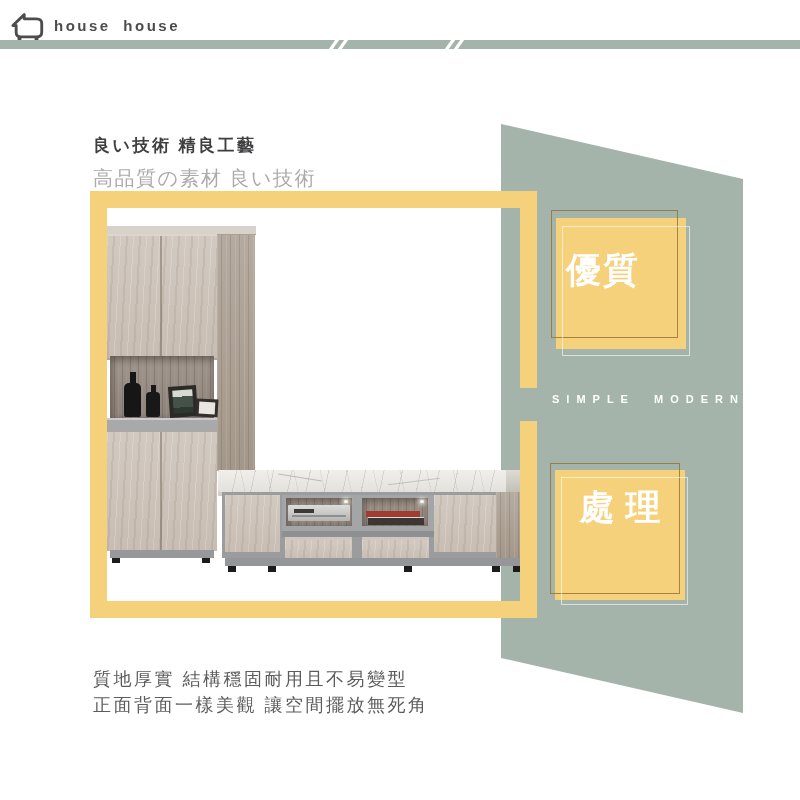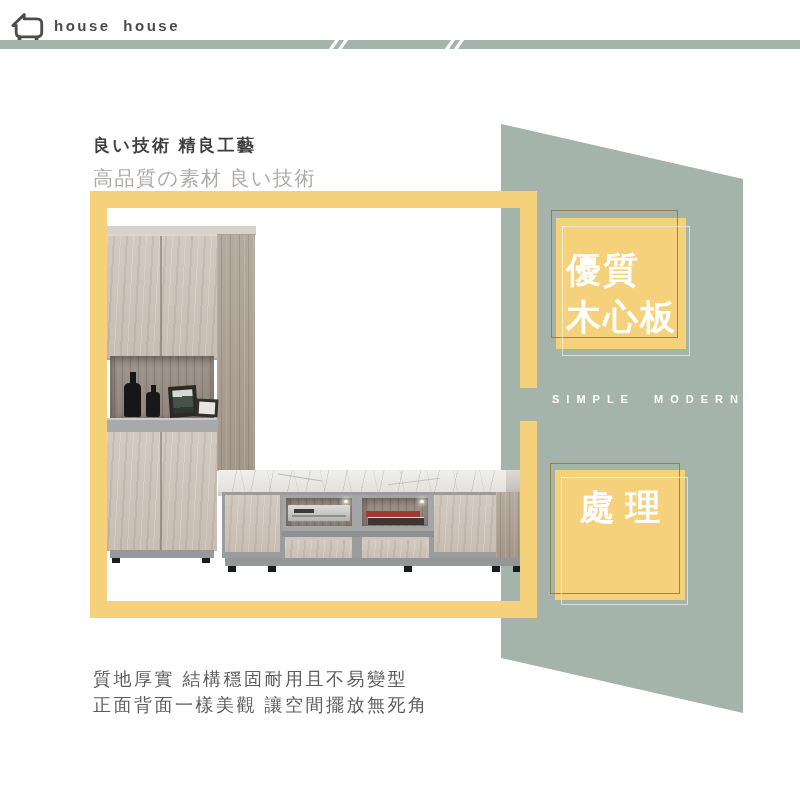--- a/index.html
+++ b/index.html
@@ -165,21 +165,20 @@
   <div class="fb" style="left:90px;top:601px;width:447px;height:17px;"></div>
   <div class="fb" style="left:520px;top:191px;width:17px;height:197px;"></div>
   <div class="fb" style="left:520px;top:421px;width:17px;height:197px;"></div>
 
   <div class="abs" style="inset:0;">
     <div class="badge-fill" style="left:556px;top:218px;width:130px;height:131px;"></div>
     <div class="outline-dark" style="left:551px;top:210px;width:125px;height:126px;"></div>
     <div class="outline-light" style="left:562px;top:226px;width:126px;height:128px;"></div>
     <div class="badge-text" style="left:566px;top:229px;letter-spacing:2px;margin-top:17px;">
       <span>優質</span>
-      <span>木心板</span>
     </div>
   </div>
 
   <div class="tagline">SIMPLE MODERN</div>
 
   <div class="abs" style="inset:0;">
     <div class="badge-fill" style="left:555px;top:470px;width:130px;height:130px;"></div>
     <div class="outline-dark" style="left:550px;top:463px;width:128px;height:129px;"></div>
     <div class="outline-light" style="left:561px;top:477px;width:125px;height:126px;"></div>
     <div class="badge-text" style="left:555px;top:483px;width:130px;text-align:center;letter-spacing:11px;text-indent:11px;line-height:48px;">

